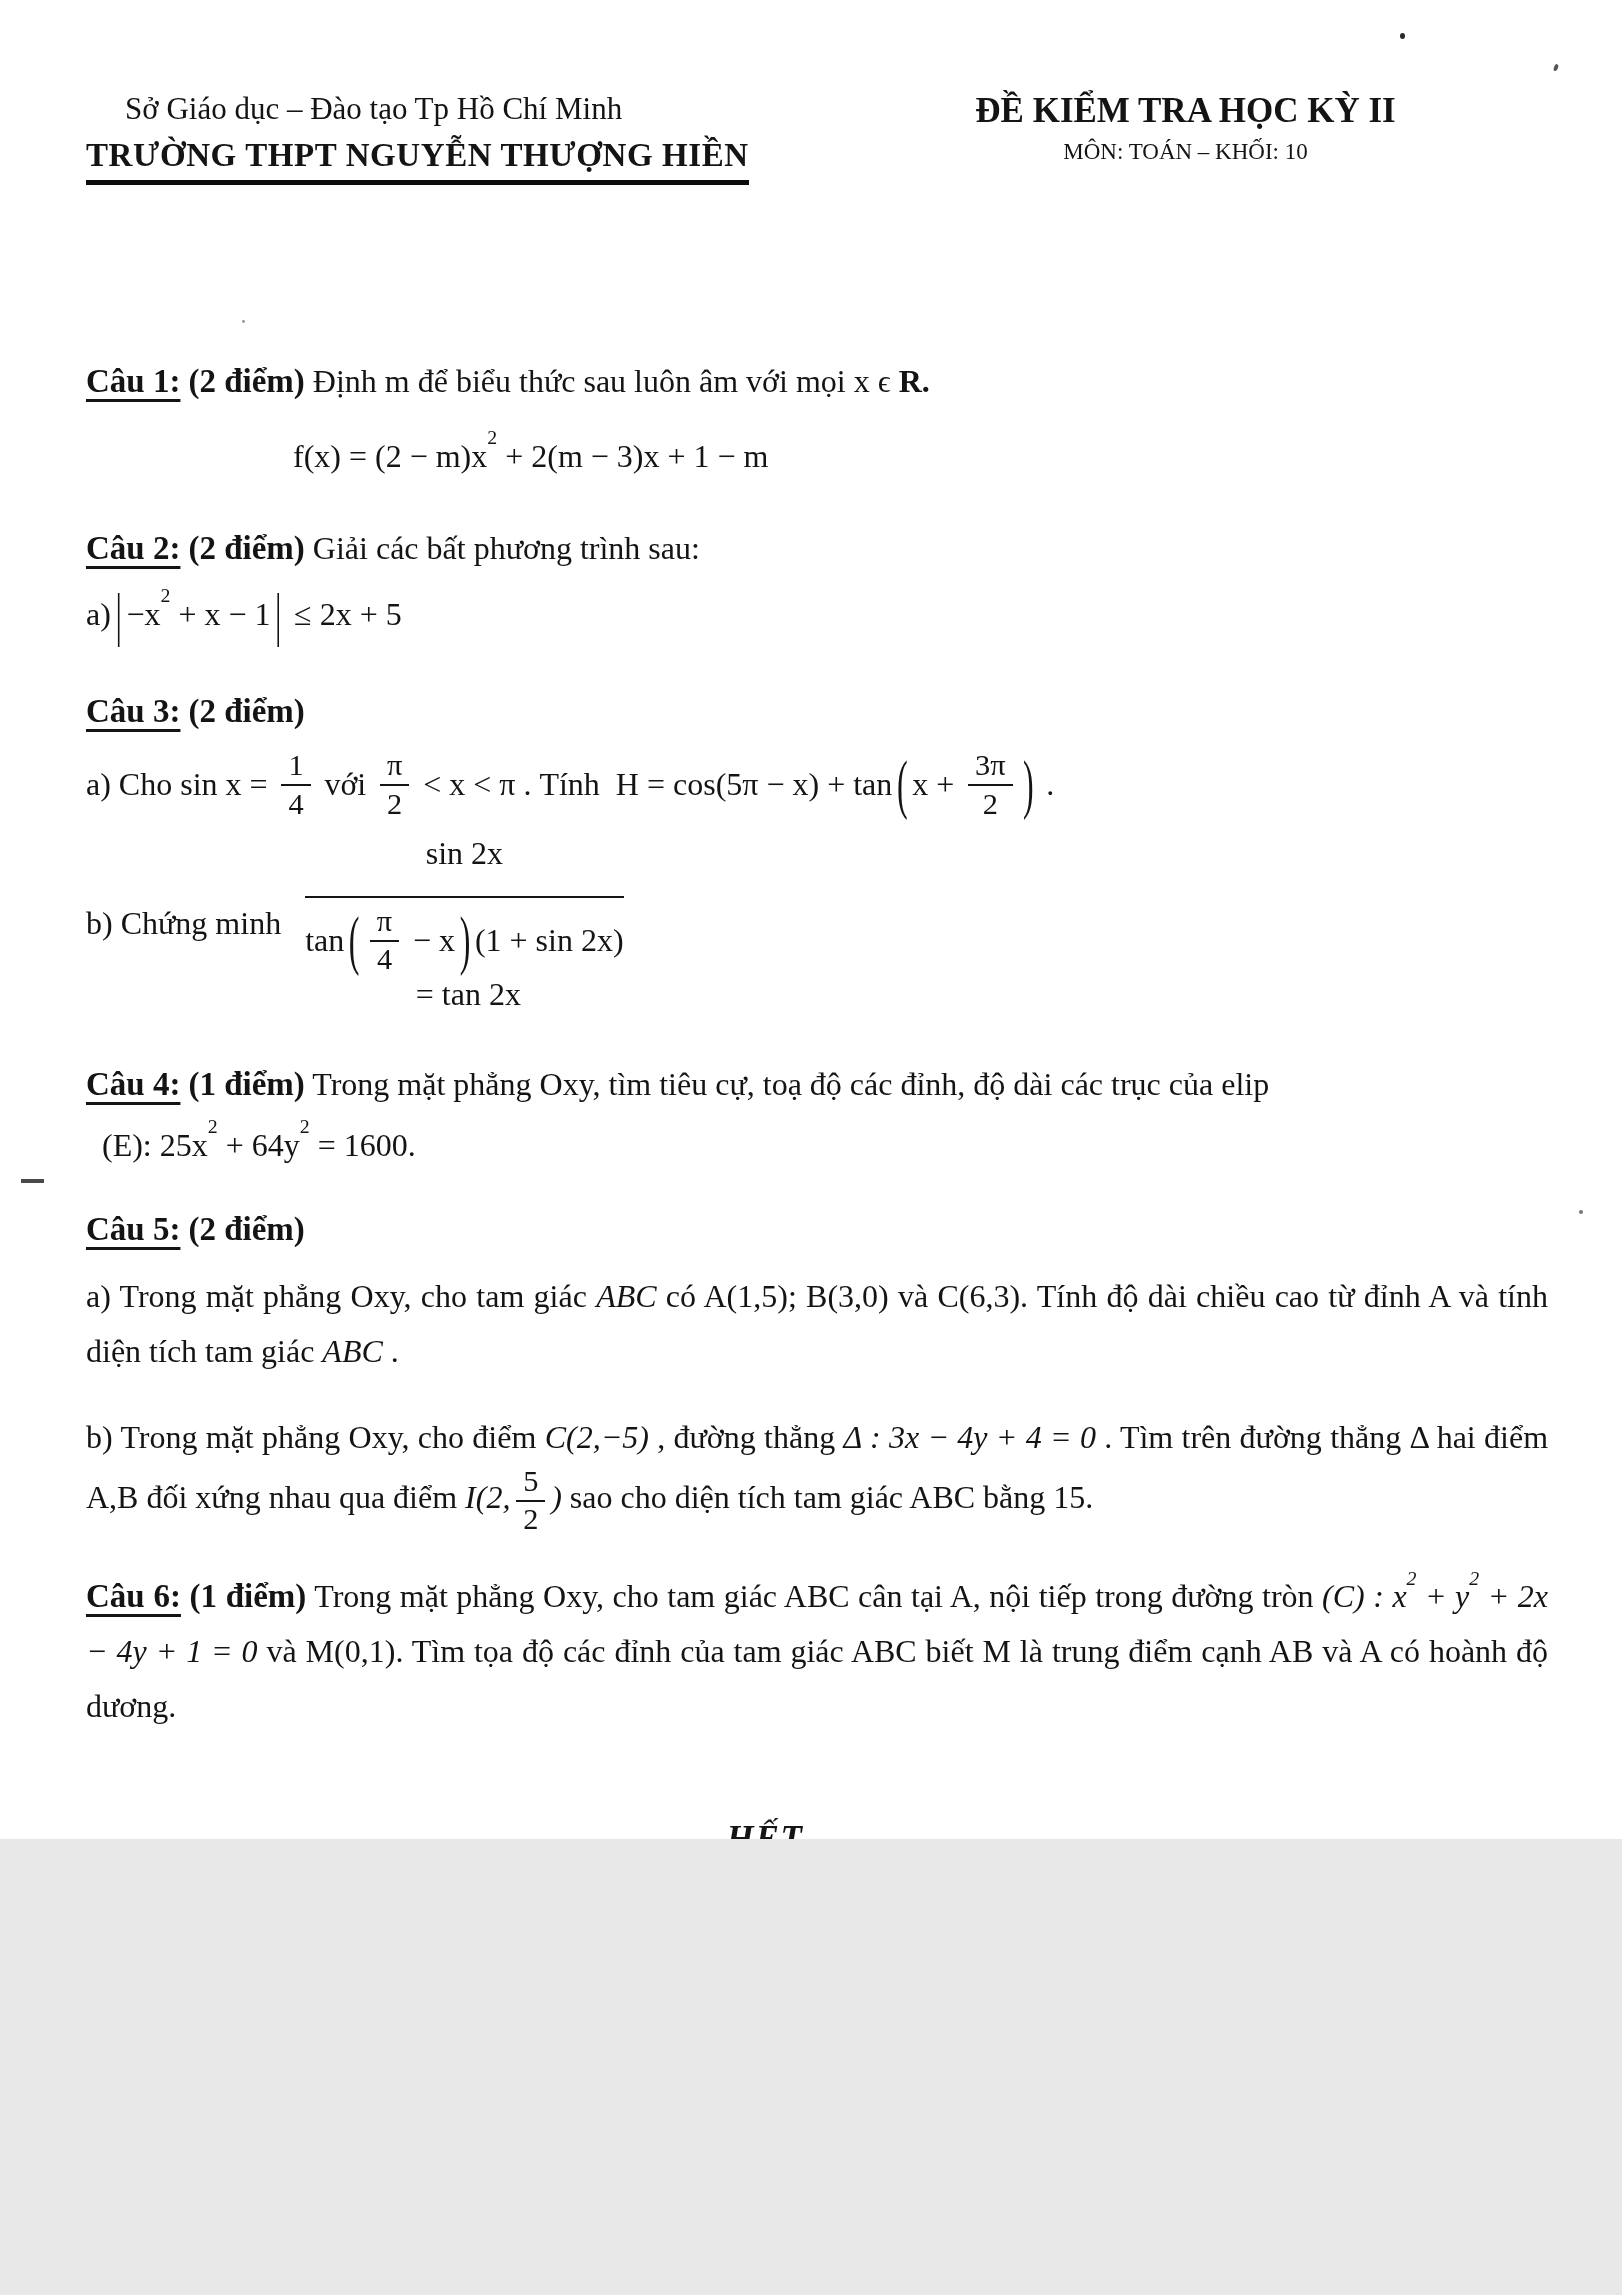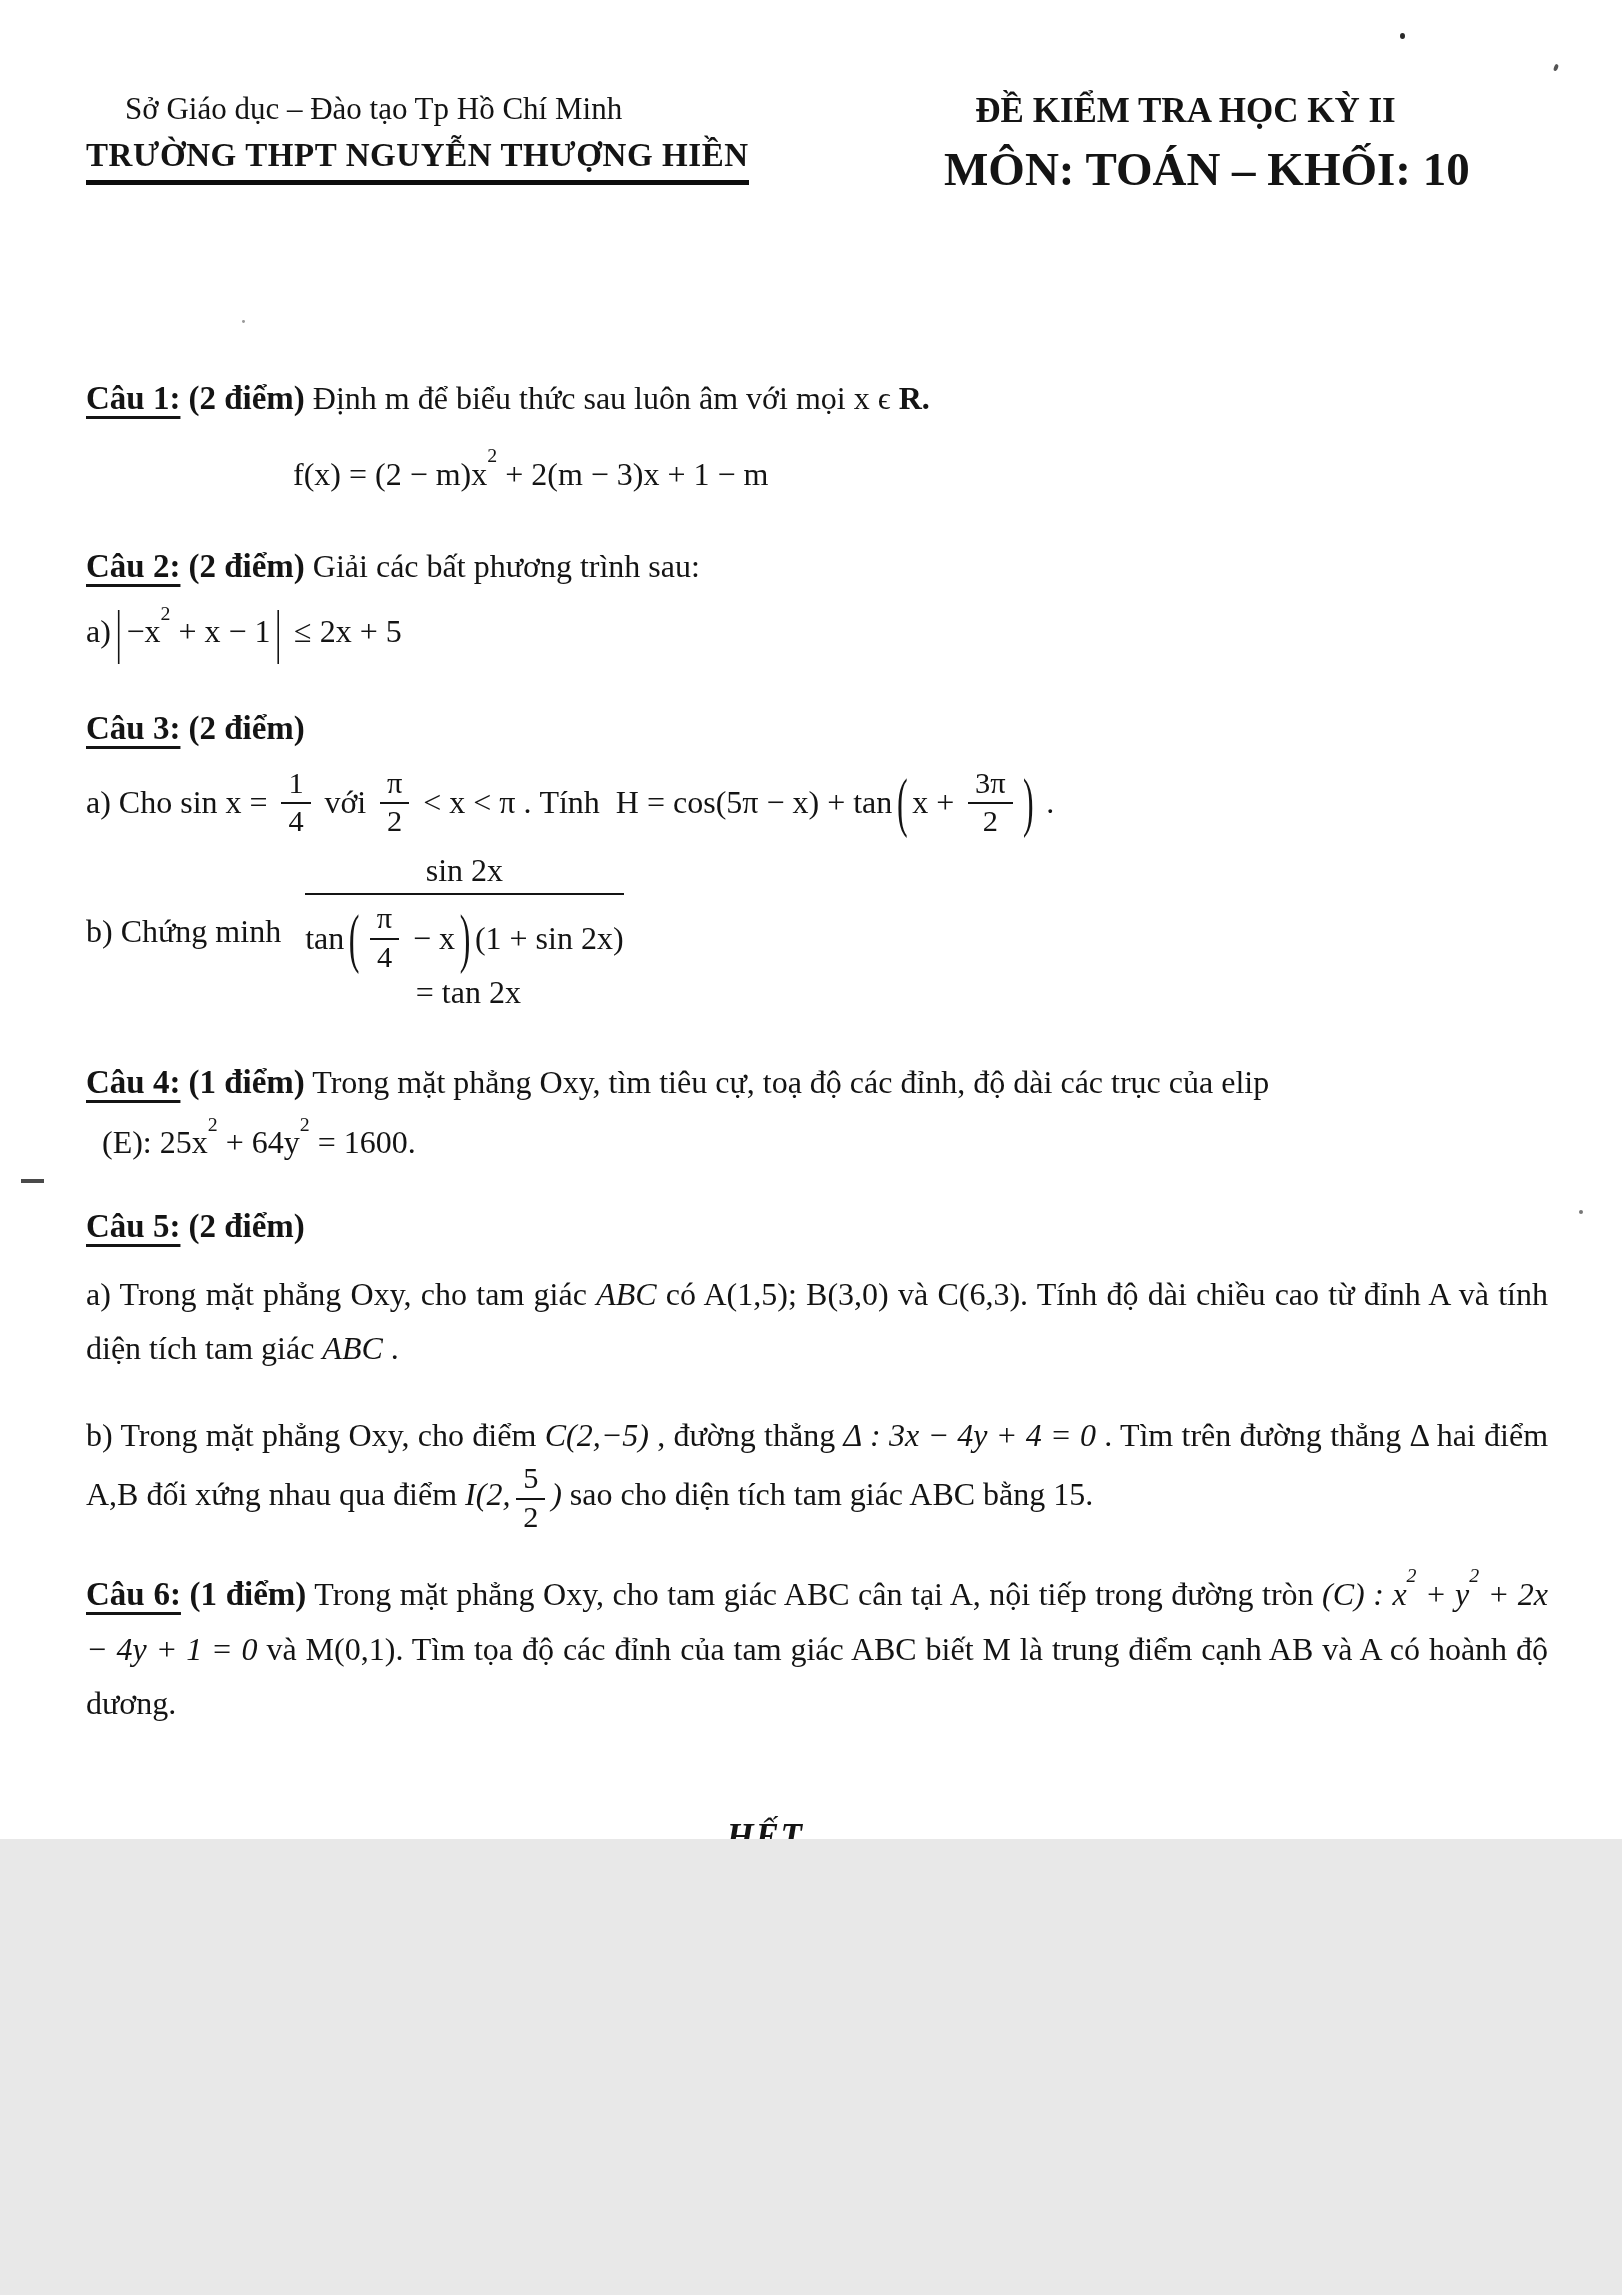--- a/index.html
+++ b/index.html
@@ -19,21 +19,21 @@
   .header{display:flex;justify-content:space-between;align-items:flex-start;}
   .header-left{padding-top:4.6px;}
   .dept{font-size:31px;padding-left:39px;white-space:nowrap;}
   .school{
     margin-top:10.4px;font-size:33px;font-weight:bold;letter-spacing:0.6px;
     display:inline-block;border-bottom:5.2px solid #0d0d0d;padding-bottom:5.8px;white-space:nowrap;
   }
   .header-right{width:483px;margin-right:121px;text-align:center;line-height:1.42;}
   .exam-title{font-size:35px;font-weight:bold;white-space:nowrap;}
   .school-year{font-size:31px;font-weight:bold;}
-  .subject{font-size:47px;font-weight:bold;white-space:nowrap;}
+  .subject{font-size:23px;font-weight:normal;white-space:nowrap;}
   .duration{font-size:31px;font-weight:bold;font-style:italic;}
 
   
   .q-head{margin:0;line-height:1.25;}
   .qlabel{
     font-weight:bold;font-size:33px;
     text-decoration:underline;text-decoration-thickness:2.9px;text-underline-offset:7px;
   }
   .qpts{font-weight:bold;font-size:33px;}
   .qtext{font-size:32px;}
@@ -48,21 +48,21 @@
     vertical-align:middle;margin:0 5.8px;line-height:1.05;font-size:0.95em;
   }
   .frac .num{padding:1.2px 7px 2.3px;border-bottom:2.3px solid #141414;}
   .frac .den{padding:2.3px 7px 0;}
   .tparen{display:inline-block;transform:scaleY(2.05);margin:0 4.6px;font-weight:400;}
   .mparen{display:inline-block;transform:scaleY(1.55);margin:0 2.3px;}
   .abar{display:inline-block;transform:scaleY(1.85);margin:0 4.6px;}
   .rad{display:inline-block;transform:scaleY(1.35);transform-origin:70% 80%;margin-right:-1.2px;}
   .oline{text-decoration:overline;text-decoration-thickness:2.3px;}
   .bigfrac{display:inline-flex;flex-direction:column;align-items:center;margin:0 8px;}
-  .bf-num{padding:0 23px 4px;}
+  .bf-num{padding:0 23px 24px;}
   .bf-bar{height:0;border-top:2.9px solid #141414;align-self:stretch;}
   .bf-den{display:flex;align-items:center;padding-top:7px;white-space:pre;}
 
   
   .q1-head{margin-top:176px;}
   .q1-formula{margin-top:36px;margin-left:207px;}
   .q2-head{margin-top:53px;}
   .q2-row{display:flex;margin-top:26.5px;align-items:center;}
   .q2a{flex:0 0 771px;}
   .q3-head{margin-top:58px;}

